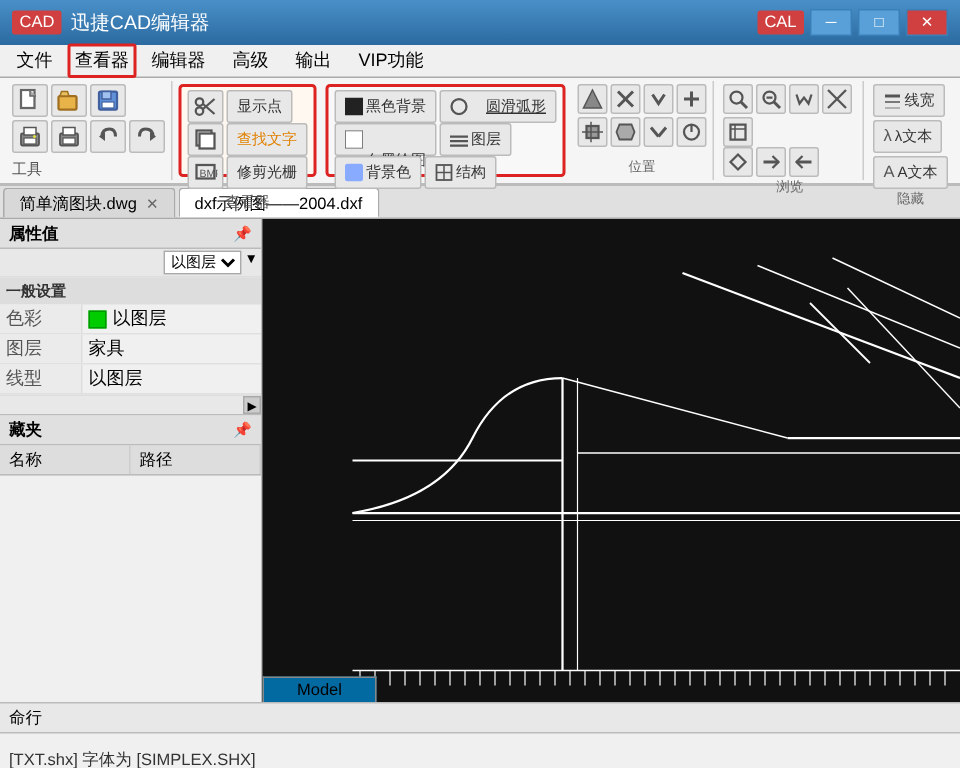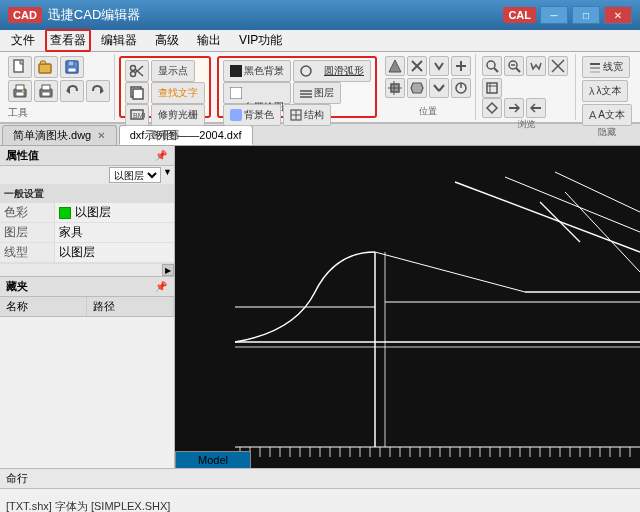--- a/index.html
+++ b/index.html
@@ -23,21 +23,21 @@
       border: 1px solid #3a80b8;
       color: white;
       font-size: 10px;
       display: flex; align-items: center; justify-content: center;
       cursor: pointer;
     }
     .cad-badge {
       background: #d04040;
       color: white;
       font-size: 11px;
-      font-weight: bold;
+      font-weight: normal;
       padding: 2px 5px;
       border-radius: 2px;
     }
 
     
     #menubar {
       height: 22px;
       background: #f0f0f0;
       border-bottom: 1px solid #aaa;
       display: flex;

